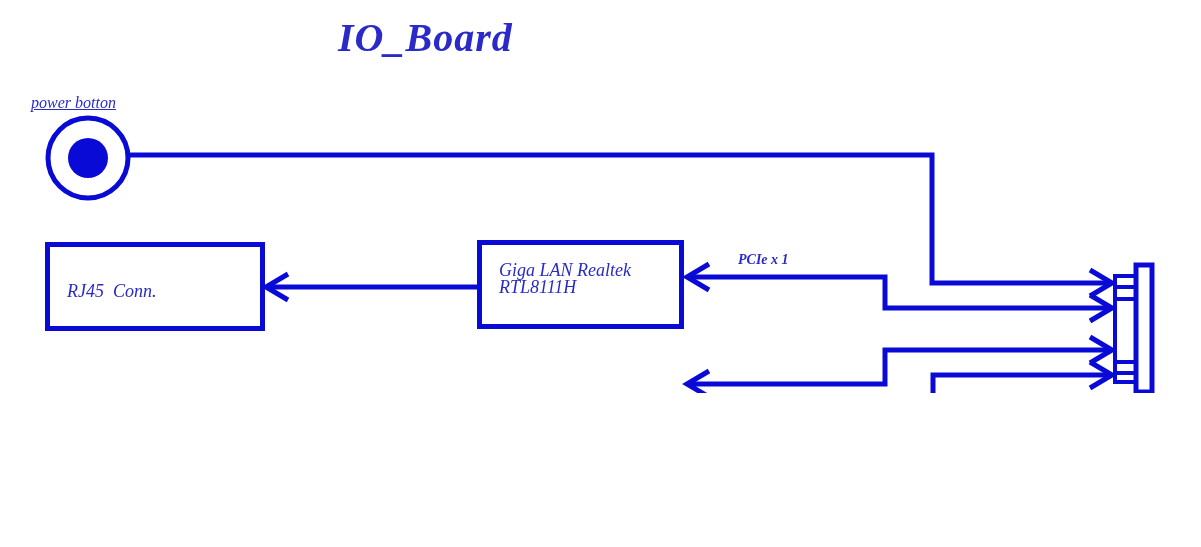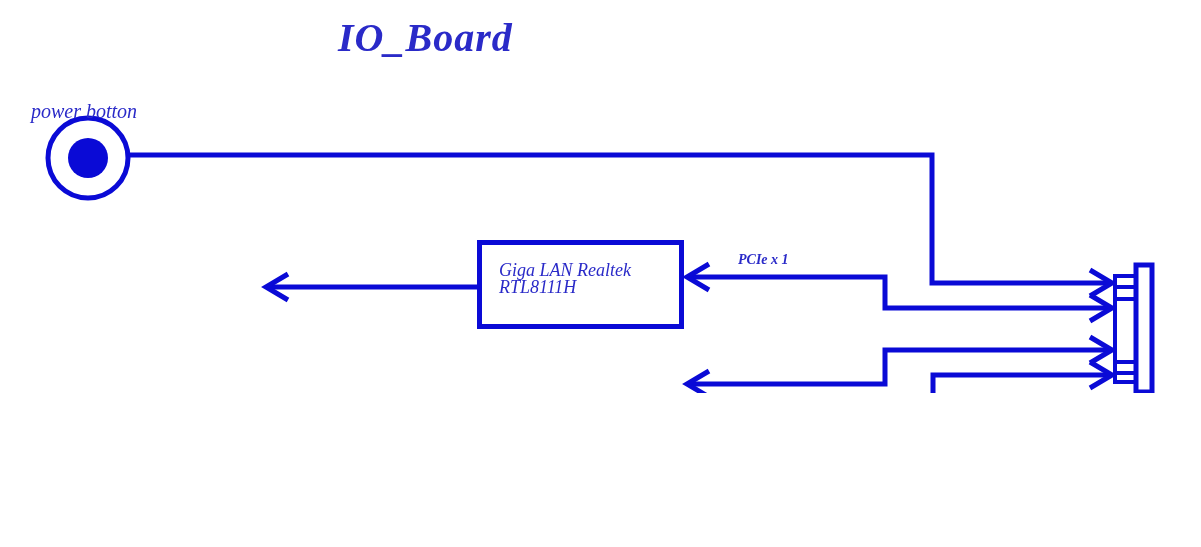--- a/index.html
+++ b/index.html
@@ -27,21 +27,21 @@
   }
   .block{
     position:absolute;box-sizing:border-box;
     border:5px solid var(--line);background:var(--bg);text-decoration:underline;
   }
   .lbl{
     position:absolute;left:17px;
     font-style:italic;color:var(--text);
     font-size:18px;line-height:26px;white-space:pre;
   }
-  #power-label{left:31px;top:100px;font-size:20px;}
+  #power-label{left:31px;top:94px;font-size:16px;text-decoration:underline;}
   #pcie-label{left:738px;top:252px;font-size:14px;font-weight:bold;}
   #rj45-box{left:45px;top:242px;width:220px;height:89px;}
   #rj45-box .lbl{top:31px;}
   #giga-box{left:477px;top:240px;width:207px;height:89px;}
   #giga-box .lbl.l1{top:12px;}
   #giga-box .lbl.l2{top:29px;}
   #hall-box{left:476px;top:348px;width:208px;height:81px;}
   #hall-box .lbl.l1{top:13px;}
   #hall-box .lbl.l2{top:39px;}
   #usb-box{left:45px;top:468px;width:219px;height:58px;}
@@ -81,20 +81,23 @@
     <path d="M1115 287 H1137 M1115 299 H1137 M1115 362 H1137 M1115 373 H1137" fill="none" stroke="var(--line)" stroke-width="4"></path>
     <rect x="1136" y="265" width="16" height="127" fill="var(--bg)" stroke="var(--line)" stroke-width="5"></rect>
   </svg>
 
   <div class="title">IO_Board</div>
 
   <div id="power-label" class="small-label">power botton</div>
 
   <div id="pcie-label" class="small-label">PCIe x 1</div>
 
+  <div id="rj45-box" class="block">
+    <div class="lbl">RJ45  Conn.</div>
+  </div>
 
   <div id="giga-box" class="block">
     <div class="lbl l1">Giga LAN Realtek</div>
     <div class="lbl l2">RTL8111H</div>
   </div>
 
 
 
 </div>
 

